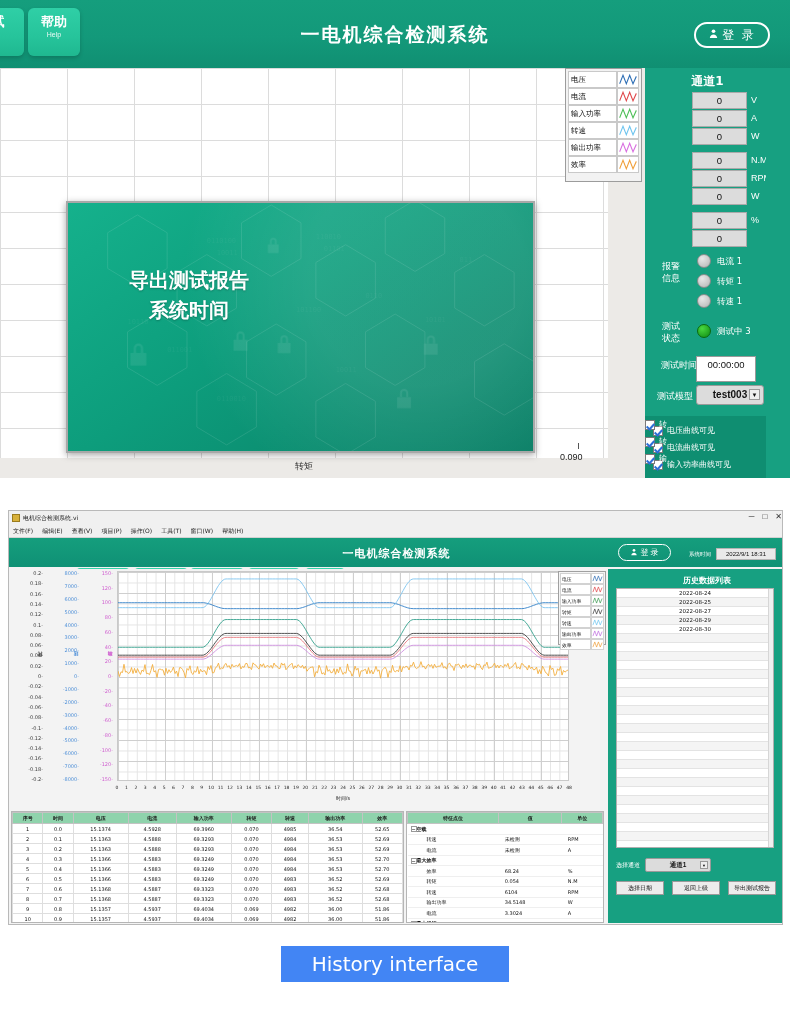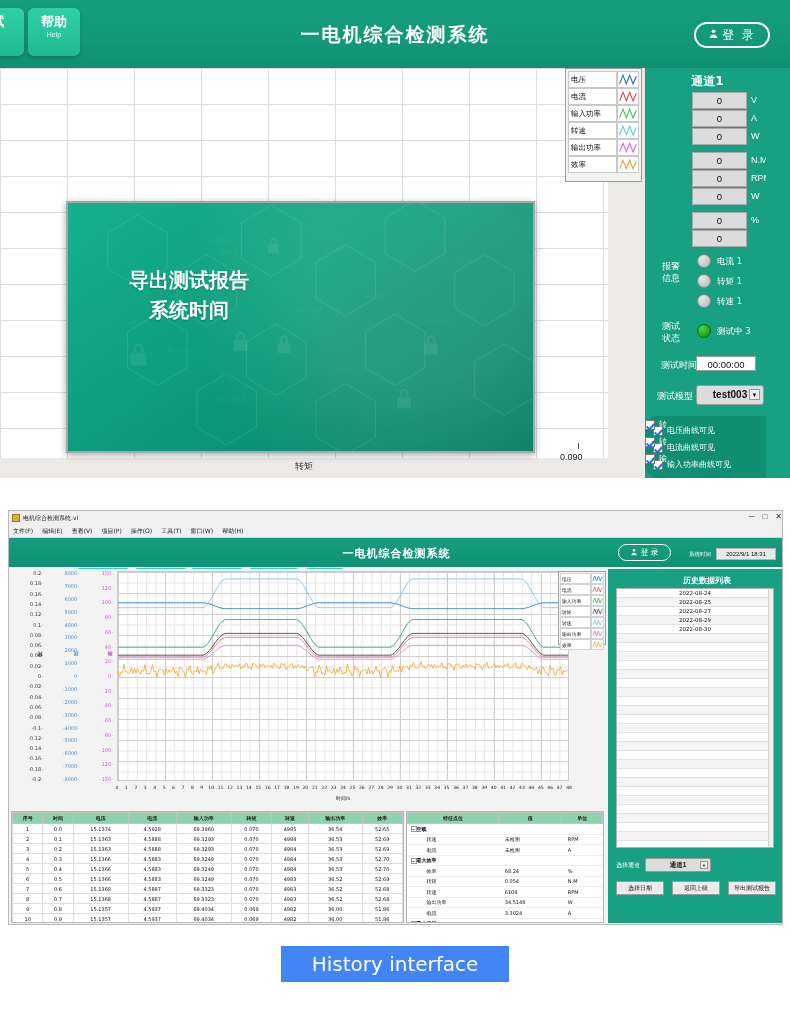--- a/index.html
+++ b/index.html
@@ -92,30 +92,30 @@
   .mval2 { position:absolute; left:127px; top:0; width:55px; height:17px;
            background:#dcdcdc; border:1px solid #aaa;}
 
   .alrm-lbl { position:absolute; left:6px; width:40px; text-align:center;
               font-size:9px; line-height:12px; color:#fff; font-family:"DejaVu Sans",sans-serif;}
   .led { position:absolute; width:14px; height:14px; border-radius:50%;
          background:radial-gradient(circle at 35% 30%,#e8e8e8,#b5b5b5); border:1px solid #8e8e8e;}
   .led.on { background:radial-gradient(circle at 35% 30%,#49d83f,#0e8a12); border:1px solid #0a6b0d;}
   .led-txt { position:absolute; font-size:8.5px; color:#fff; font-family:"DejaVu Sans",sans-serif;}
 
-  .tinput { position:absolute; height:15px; background:#fff; border:1px solid #9a9a9a;
+  .tinput { position:absolute; height:26px; background:#fff; border:1px solid #9a9a9a;
             color:#111; font-size:9.5px; text-align:center; line-height:15px;}
   .tcombo { position:absolute; height:20px; background:#dcdcdc; border:1px solid #9a9a9a;
             color:#111; font-size:10px; font-weight:bold; text-align:center; line-height:18px;
             border-radius:3px; }
   .tcombo .arw { position:absolute; right:3px; top:3px; width:11px; height:11px;
             background:#eee; border:1px solid #999; font-size:6px; line-height:10px; text-align:center;}
 
   #chk-area-top { position:absolute; left:0; top:348px; width:145px; height:62px;
-                  background:#0f8e71; padding:6px 0 0 8px;border-radius:13px;}
+                  background:#0f8e71; padding:6px 0 0 8px;}
   #chk-area-top2 { position:absolute; left:645px; top:416px; width:145px; height:62px; }
   .ckrow { display:flex; align-items:center; gap:4px; height:17px; }
   .ckbox { width:10px; height:10px; background:#fff; border:1px solid #7a7a7a;
            position:relative; flex:none;}
   .ckbox:after{ content:""; position:absolute; left:2px; top:1px; width:3px; height:6px;
            border:solid #2d6fd6; border-width:0 2px 2px 0; transform:rotate(42deg);}
   .cklbl { font-size:8px; color:#fff; font-family:"DejaVu Sans",sans-serif; white-space:nowrap;}
 
   
   #login-dlg {

